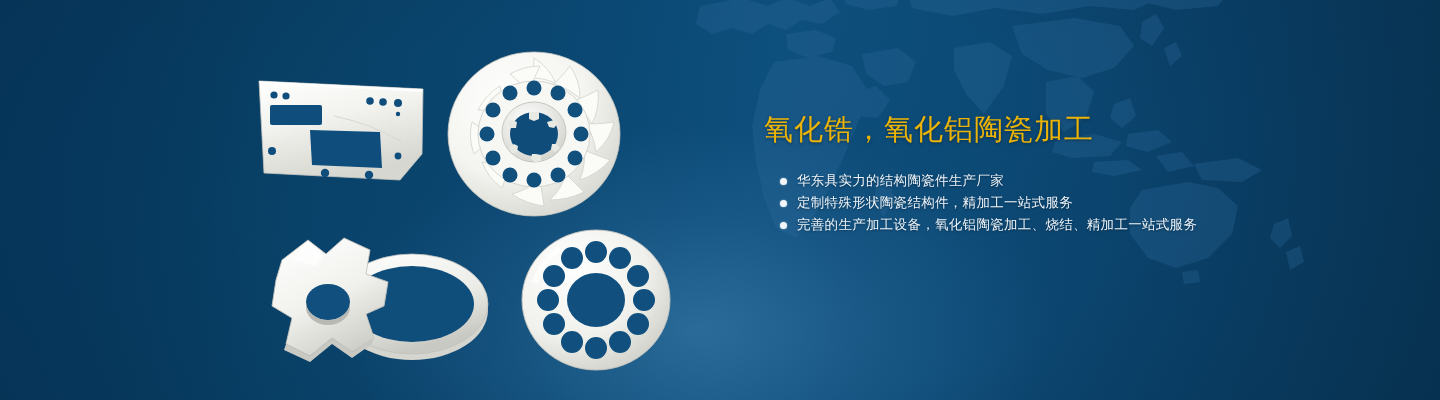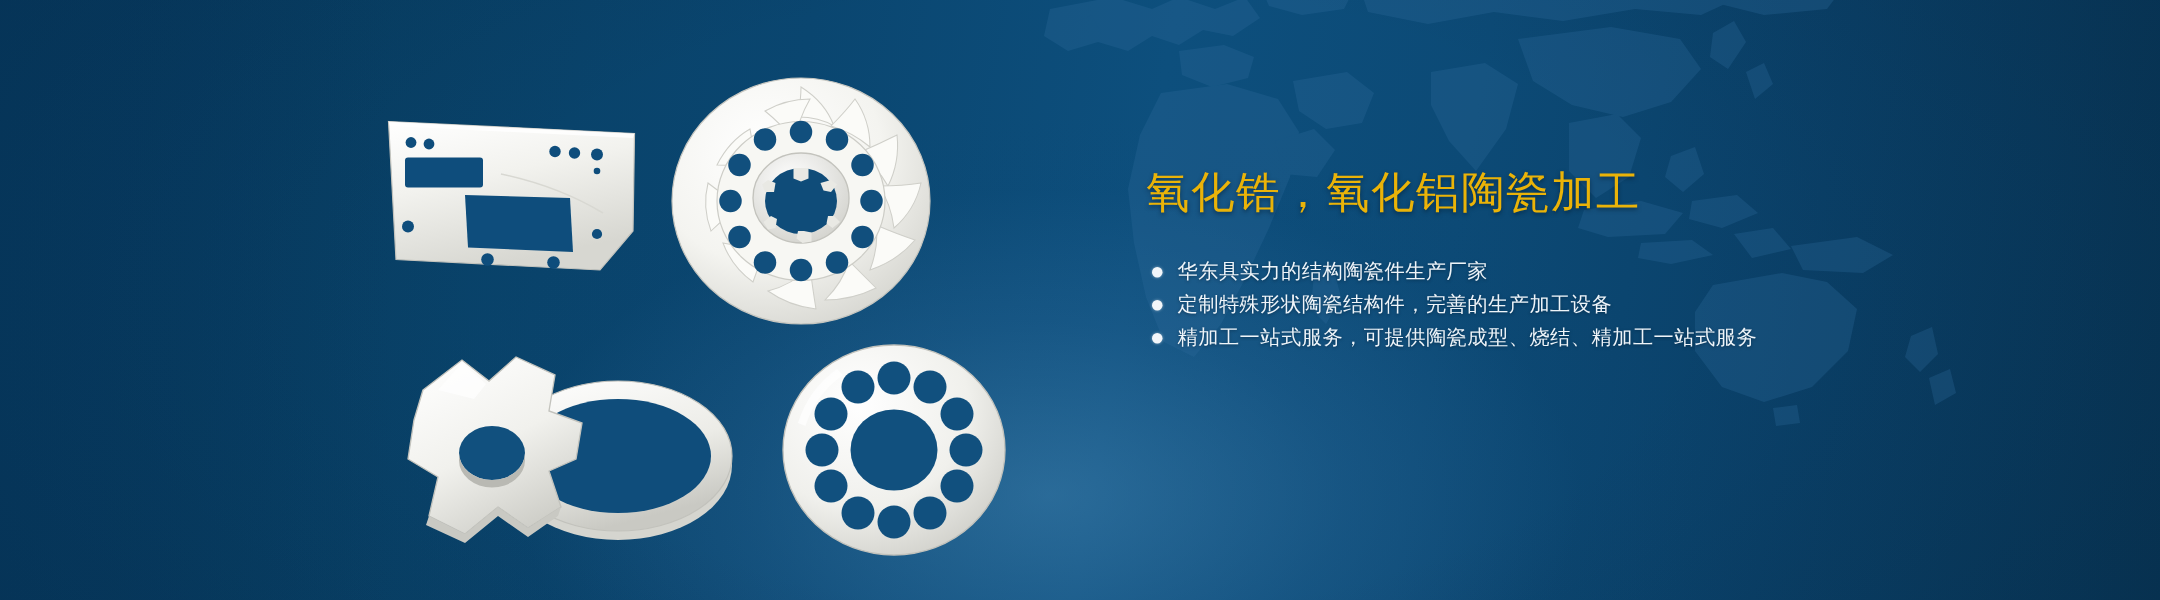--- a/index.html
+++ b/index.html
@@ -98,21 +98,21 @@
   .headline {
     color: #eab308;
     font-size: 29px;
     line-height: 34px;
     letter-spacing: 1px;
     font-weight: 400;
     margin: 0 0 24px 0;
     text-shadow: 0 1px 3px rgba(2,24,42,0.55);
     white-space: nowrap;
   }
-  .bullets { list-style: none; margin: 4px; padding: 0; }
+  .bullets { list-style: none; margin: 16px; padding: 0; }
   .bullet {
     display: flex;
     align-items: center;
     height: 22px;
     margin-bottom: 0px;
   }
   .bullet-dot {
     width: 7px;
     height: 7px;
     border-radius: 50%;
@@ -359,22 +359,22 @@
   <div class="copy">
     <h1 class="headline">氧化锆，氧化铝陶瓷加工</h1>
 
     <ul class="bullets">
       <li class="bullet">
         <span class="bullet-dot"></span>
         <span class="bullet-text">华东具实力的结构陶瓷件生产厂家</span>
       </li>
       <li class="bullet">
         <span class="bullet-dot"></span>
-        <span class="bullet-text">定制特殊形状陶瓷结构件，完善的生产加工设备</span>
+        <span class="bullet-text">定制特殊形状陶瓷结构件，精加工一站式服务</span>
       </li>
       <li class="bullet">
         <span class="bullet-dot"></span>
-        <span class="bullet-text">精加工一站式服务，可提供陶瓷成型、烧结、精加工一站式服务</span>
+        <span class="bullet-text">完善的生产加工设备，氧化铝陶瓷加工、烧结、精加工一站式服务</span>
       </li>
     </ul>
   </div>
 
 </div>
 
 </body></html>

